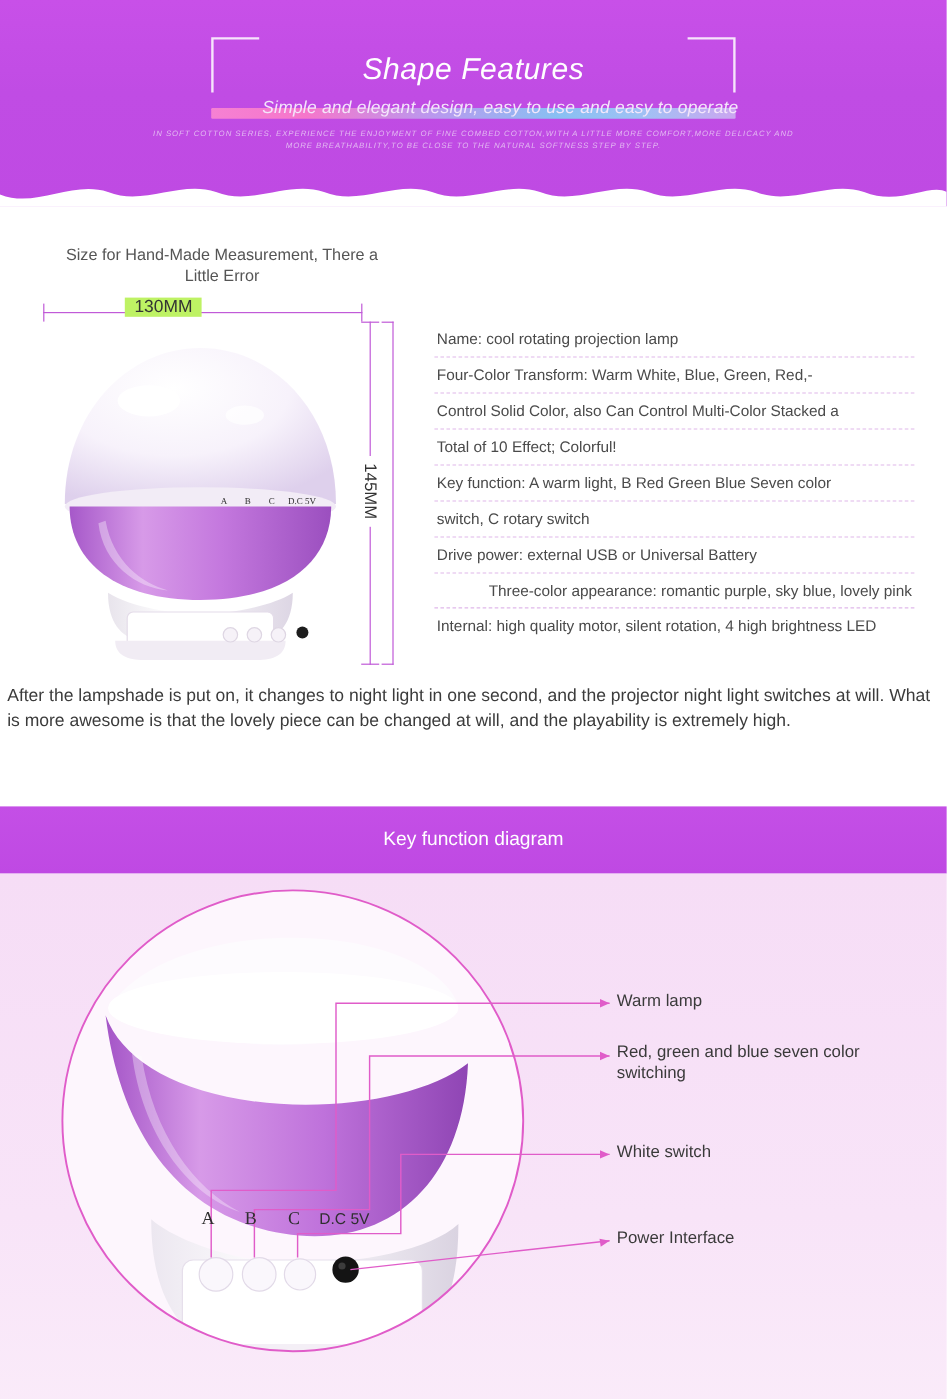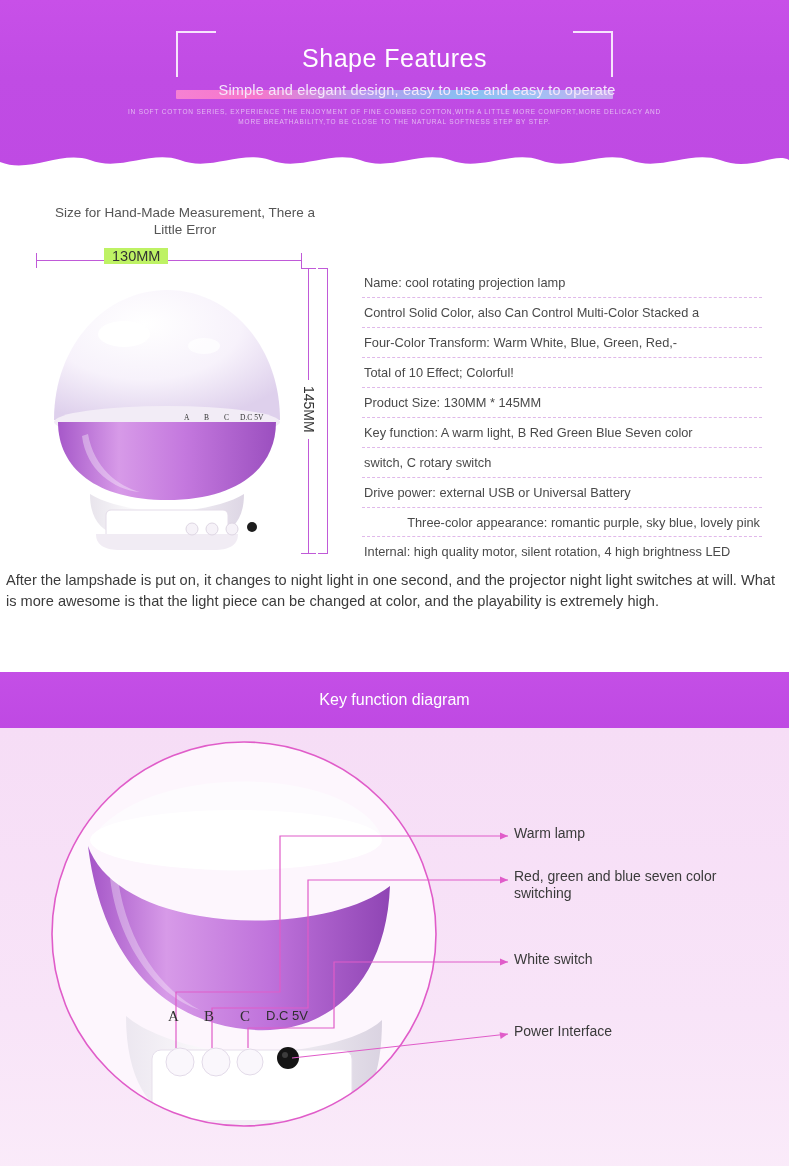--- a/index.html
+++ b/index.html
@@ -18,20 +18,21 @@
     position: relative;
     width: 789px;
     height: 172px;
     background: linear-gradient(180deg, #c850e8 0%, #c04ce4 45%, #bf4ae3 100%);
     overflow: hidden;
   }
   .hero-inner {
     position: absolute;
     top: 0; left: 0; right: 0;
     text-align: center;
+    font-style: italic;
   }
   .hero-title {
     margin-top: 44px;
     font-size: 25px;
     color: #ffffff;
     letter-spacing: 0.5px;
   }
   .hero-corner {
     position: absolute;
     width: 40px;
@@ -309,32 +310,31 @@
     <circle cx="196" cy="257" r="6" fill="#f6f2f8" stroke="#ded6e3"></circle>
     <circle cx="216" cy="255" r="5" fill="#1d1d1d"></circle>
   </svg>
   <span class="mini-lbl" style="left:184px; top:241px;">A</span>
   <span class="mini-lbl" style="left:204px; top:241px;">B</span>
   <span class="mini-lbl" style="left:224px; top:241px;">C</span>
   <span class="mini-lbl" style="left:240px; top:241px;">D.C 5V</span>
 
   <div class="spec-list">
     <div class="spec-row">Name: cool rotating projection lamp</div>
+    <div class="spec-row">Four-Color Transform: Warm White, Blue, Green, Red,-</div>
     <div class="spec-row">Control Solid Color, also Can Control Multi-Color Stacked a</div>
-    <div class="spec-row">Four-Color Transform: Warm White, Blue, Green, Red,-</div>
     <div class="spec-row">Total of 10 Effect; Colorful!</div>
-    <div class="spec-row"> Product Size: 130MM * 145MM</div>
     <div class="spec-row">Key function: A warm light, B Red Green Blue Seven color</div>
     <div class="spec-row">switch, C rotary switch</div>
     <div class="spec-row">Drive power: external USB or Universal Battery</div>
     <div class="spec-row tall">Three-color appearance: romantic purple, sky blue, lovely pink</div>
     <div class="spec-row">Internal: high quality motor, silent rotation, 4 high brightness LED</div>
   </div>
 
-  <div class="spec-para">After the lampshade is put on, it changes to night light in one second, and the projector night light switches at will. What is more awesome is that the light piece can be changed at color, and the playability is extremely high.</div>
+  <div class="spec-para">After the lampshade is put on, it changes to night light in one second, and the projector night light switches at will. What is more awesome is that the lovely piece can be changed at will, and the playability is extremely high.</div>
 </div>
 
 <div class="kf-banner">
   <div class="kf-banner-title">Key function diagram</div>
 </div>
 
 <div class="diagram">
   <svg class="diagram-svg" width="789" height="438" viewBox="0 0 789 438">
     <defs>
       <linearGradient id="zbody" x1="0" y1="0" x2="1" y2="0">

